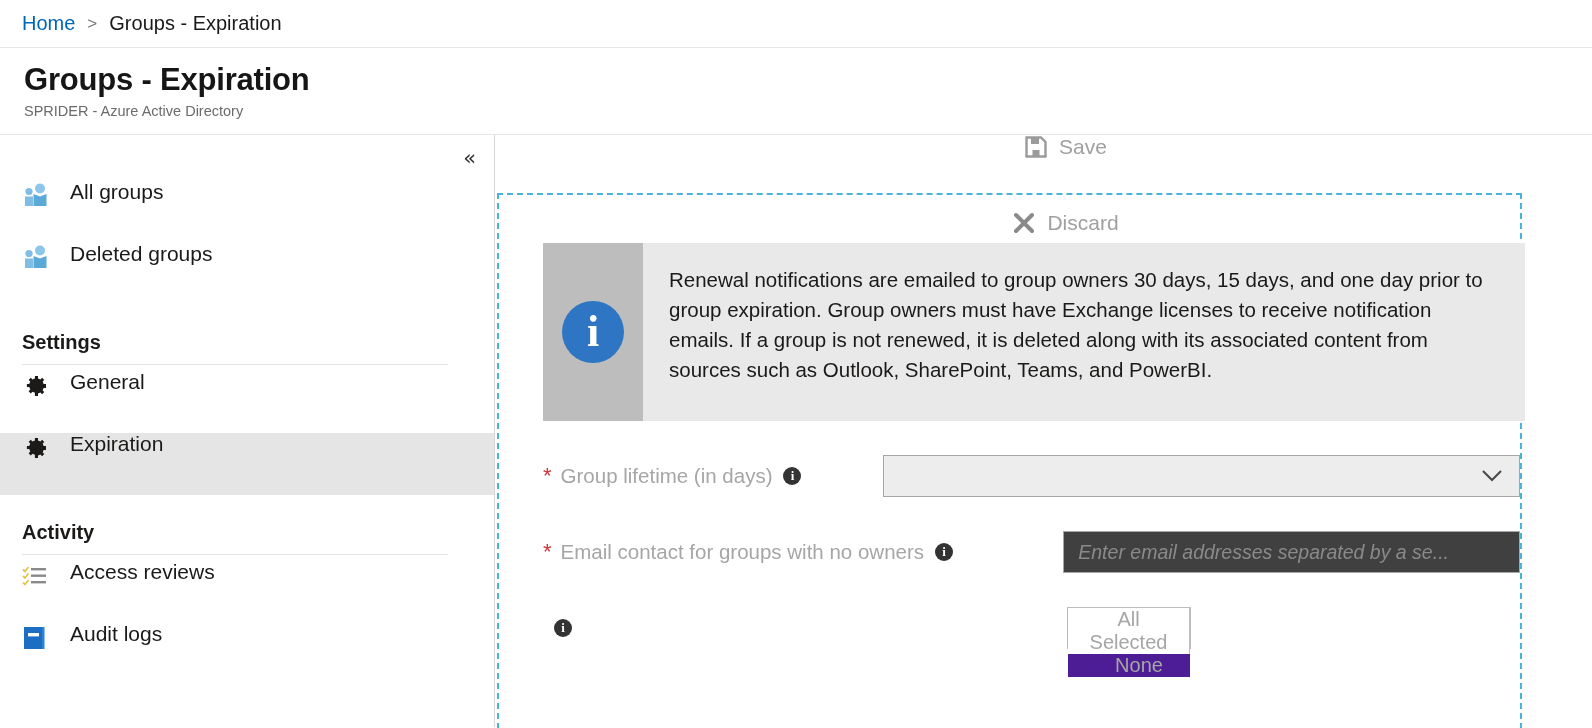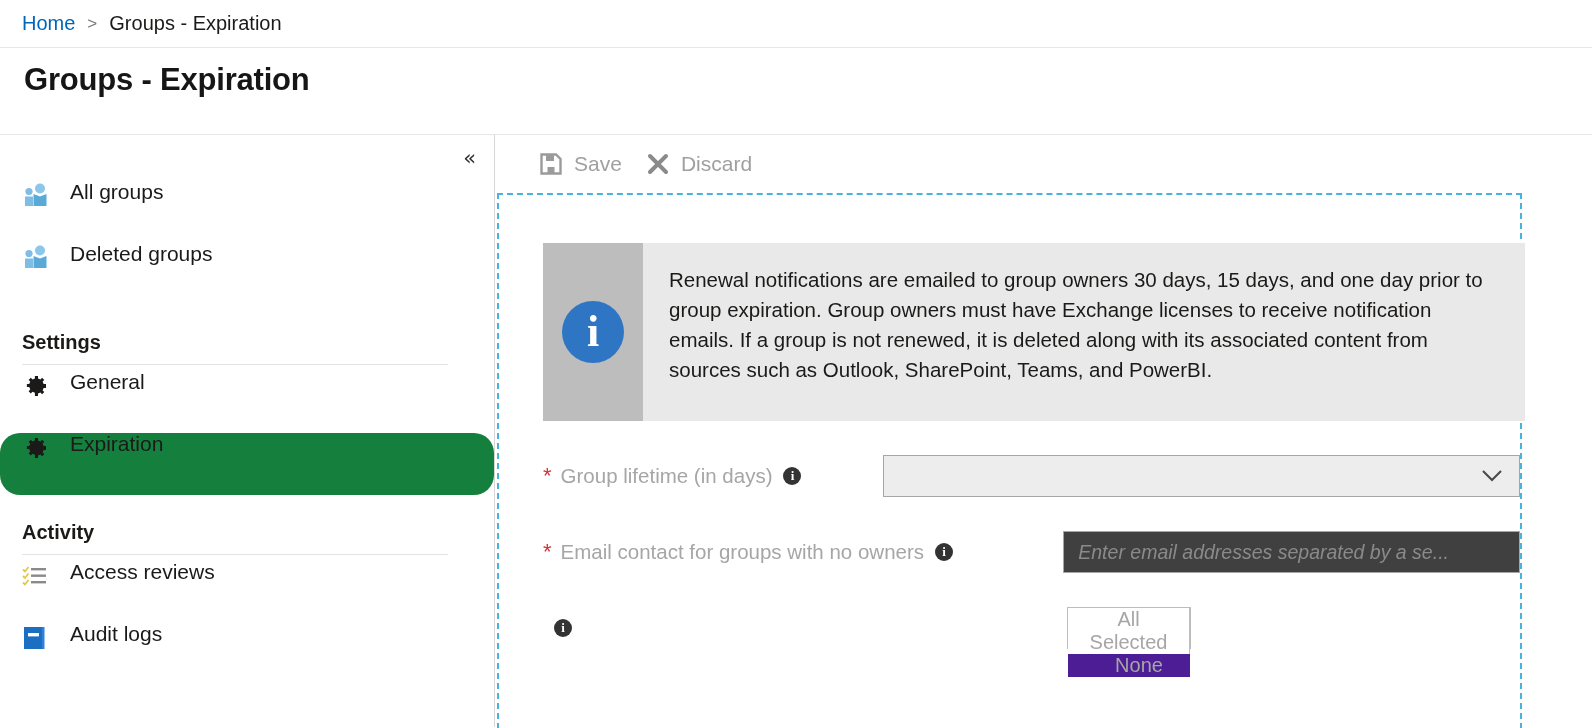--- a/index.html
+++ b/index.html
@@ -66,21 +66,21 @@
     font-family: "DejaVu Sans", sans-serif;
   }
   .nav-item {
     display: flex; align-items: flex-start;
     height: 62px;
     padding-left: 22px;
     cursor: pointer;
     font-size: 21px;
     color: #1b1a19;
   }
-  .nav-item.selected { background: #15803d; border-radius: 20px; }
+  .nav-item.selected { background: #e5e5e5; }
   .nav-icon {
     width: 34px; height: 30px;
     display: inline-flex; align-items: center; justify-content: flex-start;
     margin-right: 14px;
     flex: 0 0 34px;
   }
   .nav-label { line-height: 1; }
 
   .section-head {
     padding: 26px 0 6px 22px;
@@ -91,21 +91,22 @@
     display: block; padding-bottom: 10px;
   }
   .section-rule { height: 1px; background: #e3e3e3; }
 
   
   .content { flex: 1; position: relative; background: #fff; }
   .toolbar {
     height: 58px;
     display: flex; align-items: center;
     padding-left: 44px;
-    gap: 24px;
+    gap: 52px;
+    flex-direction: column;
   }
   .tb-btn {
     display: flex; align-items: center; gap: 11px;
     color: #a0a0a0;
     font-size: 21px;
     cursor: default;
   }
   .tb-ico { width: 24px; height: 24px; display: inline-flex; align-items: center; justify-content: center; }
 
   .form-area {
@@ -206,20 +207,21 @@
 <div class="page">
 
   <div class="breadcrumb">
     <span class="crumb-link">Home</span>
     <span class="crumb-sep">&gt;</span>
     <span class="crumb-current">Groups - Expiration</span>
   </div>
 
   <div class="titlebar">
     <div class="page-title">Groups - Expiration</div>
+    <div class="page-subtitle">SPRIDER - Azure Active Directory</div>
   </div>
 
   <div class="body">
 
     <div class="sidebar">
 
       <div class="collapse-row">
         <span class="collapse-icon">«</span>
       </div>
 

